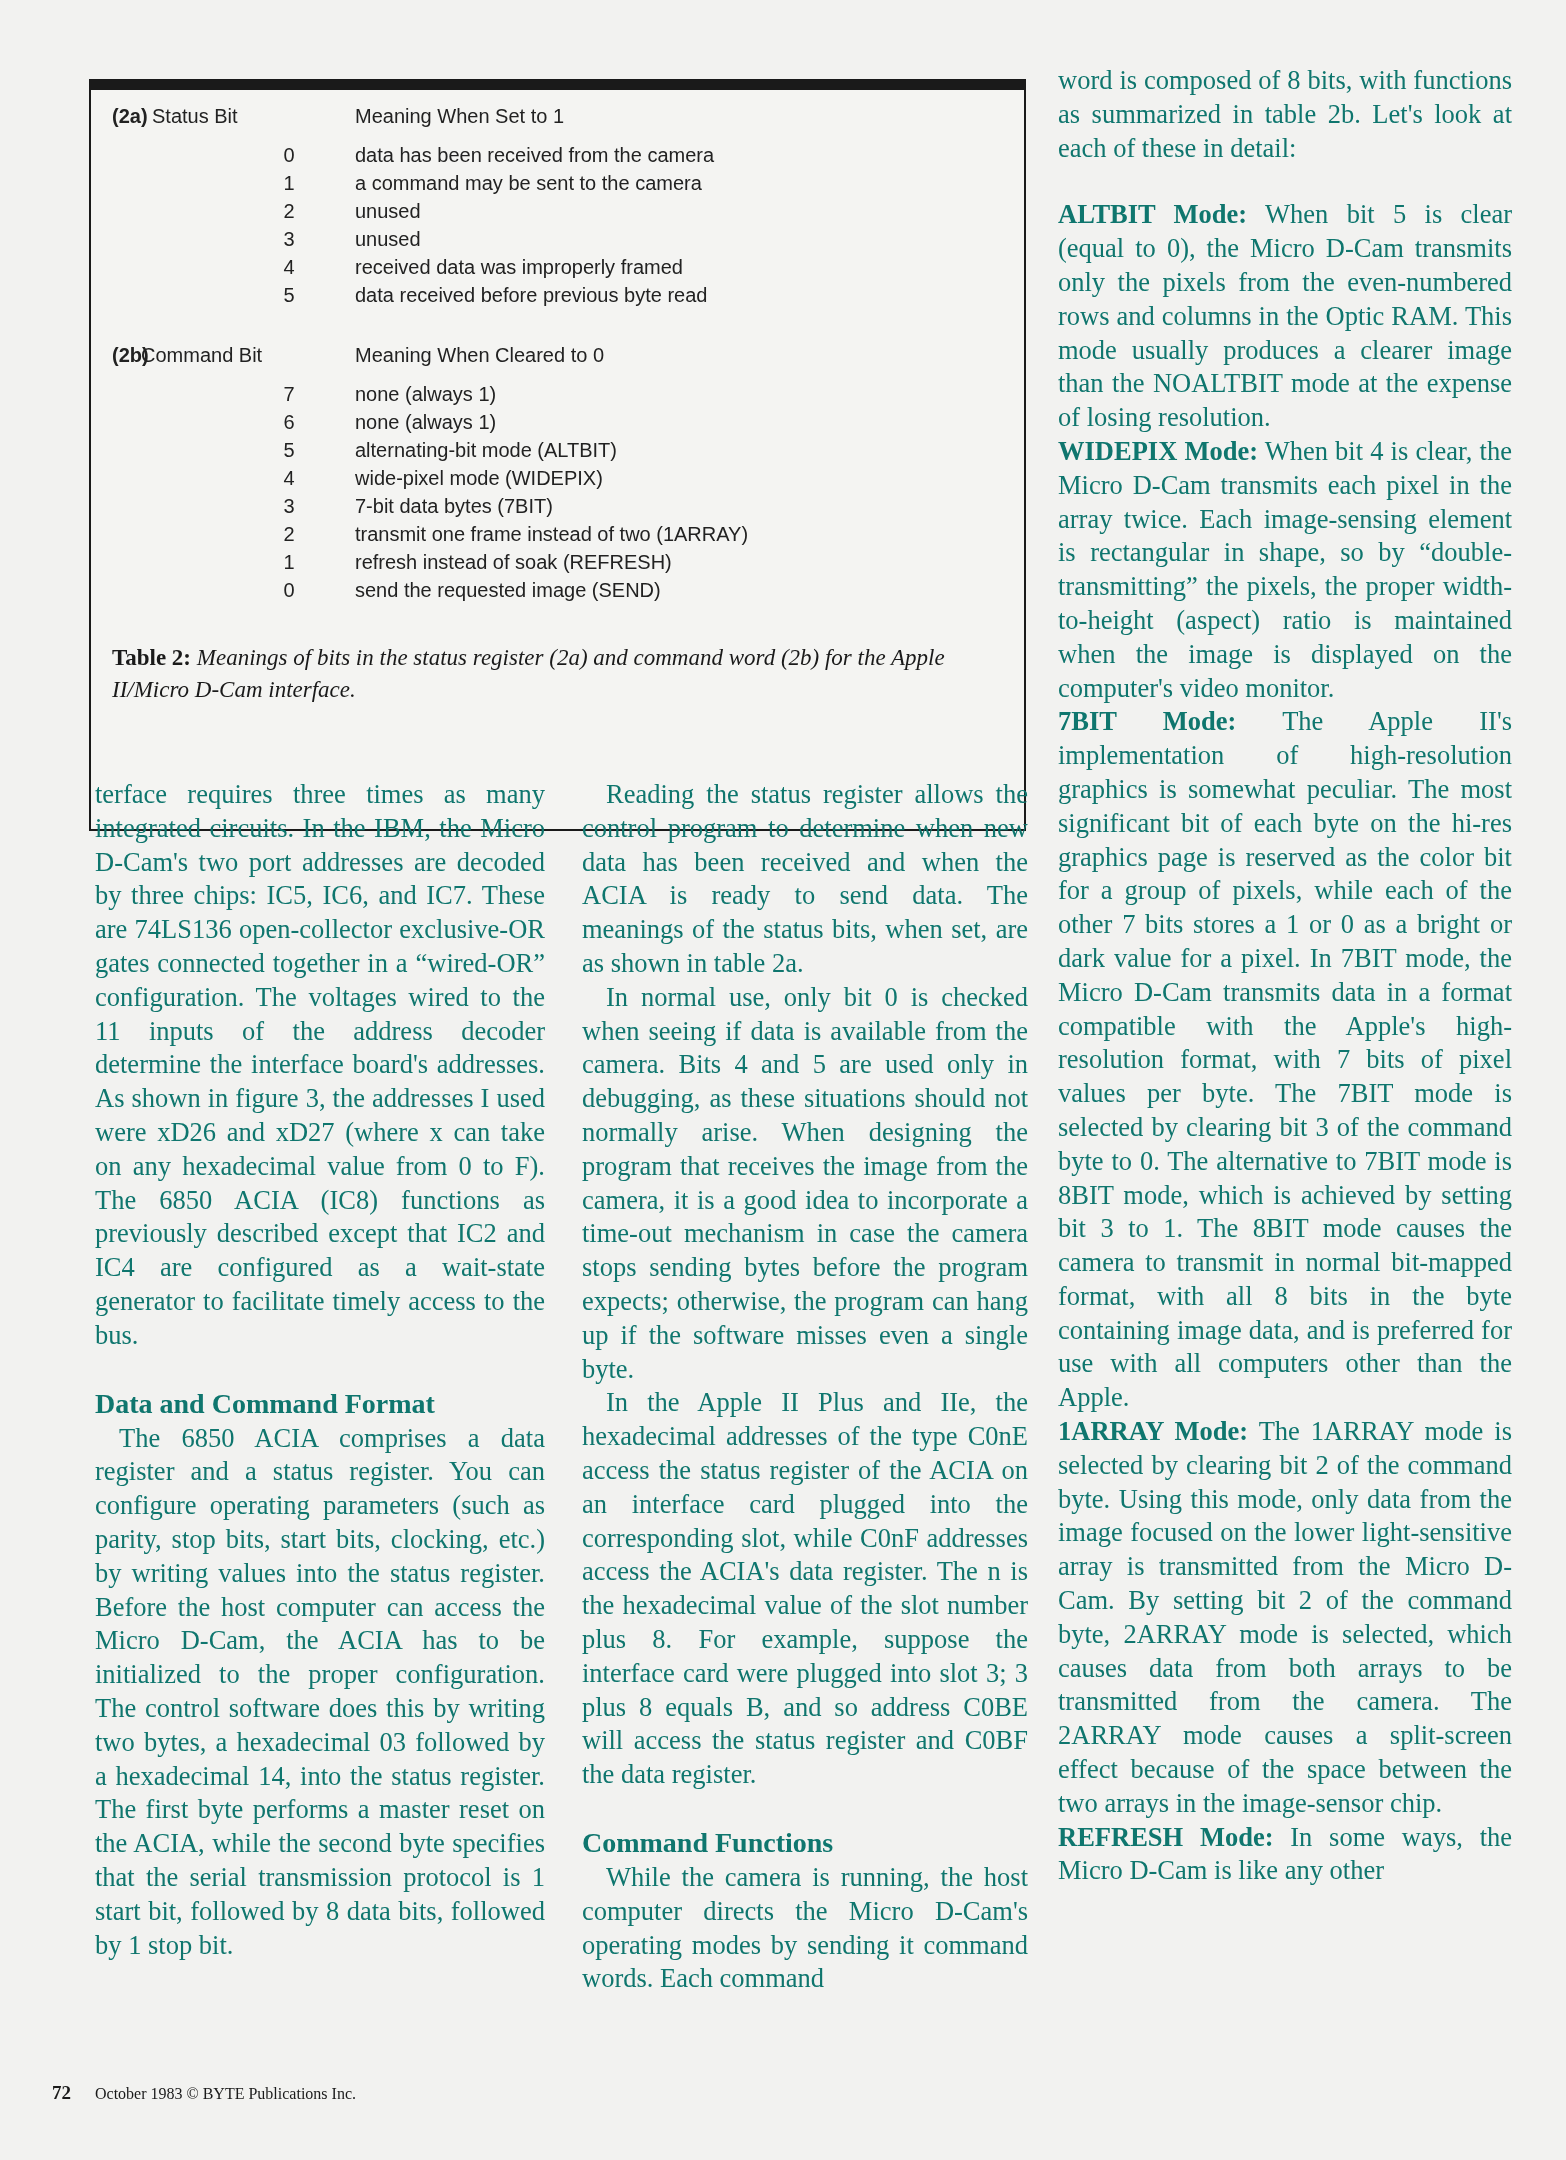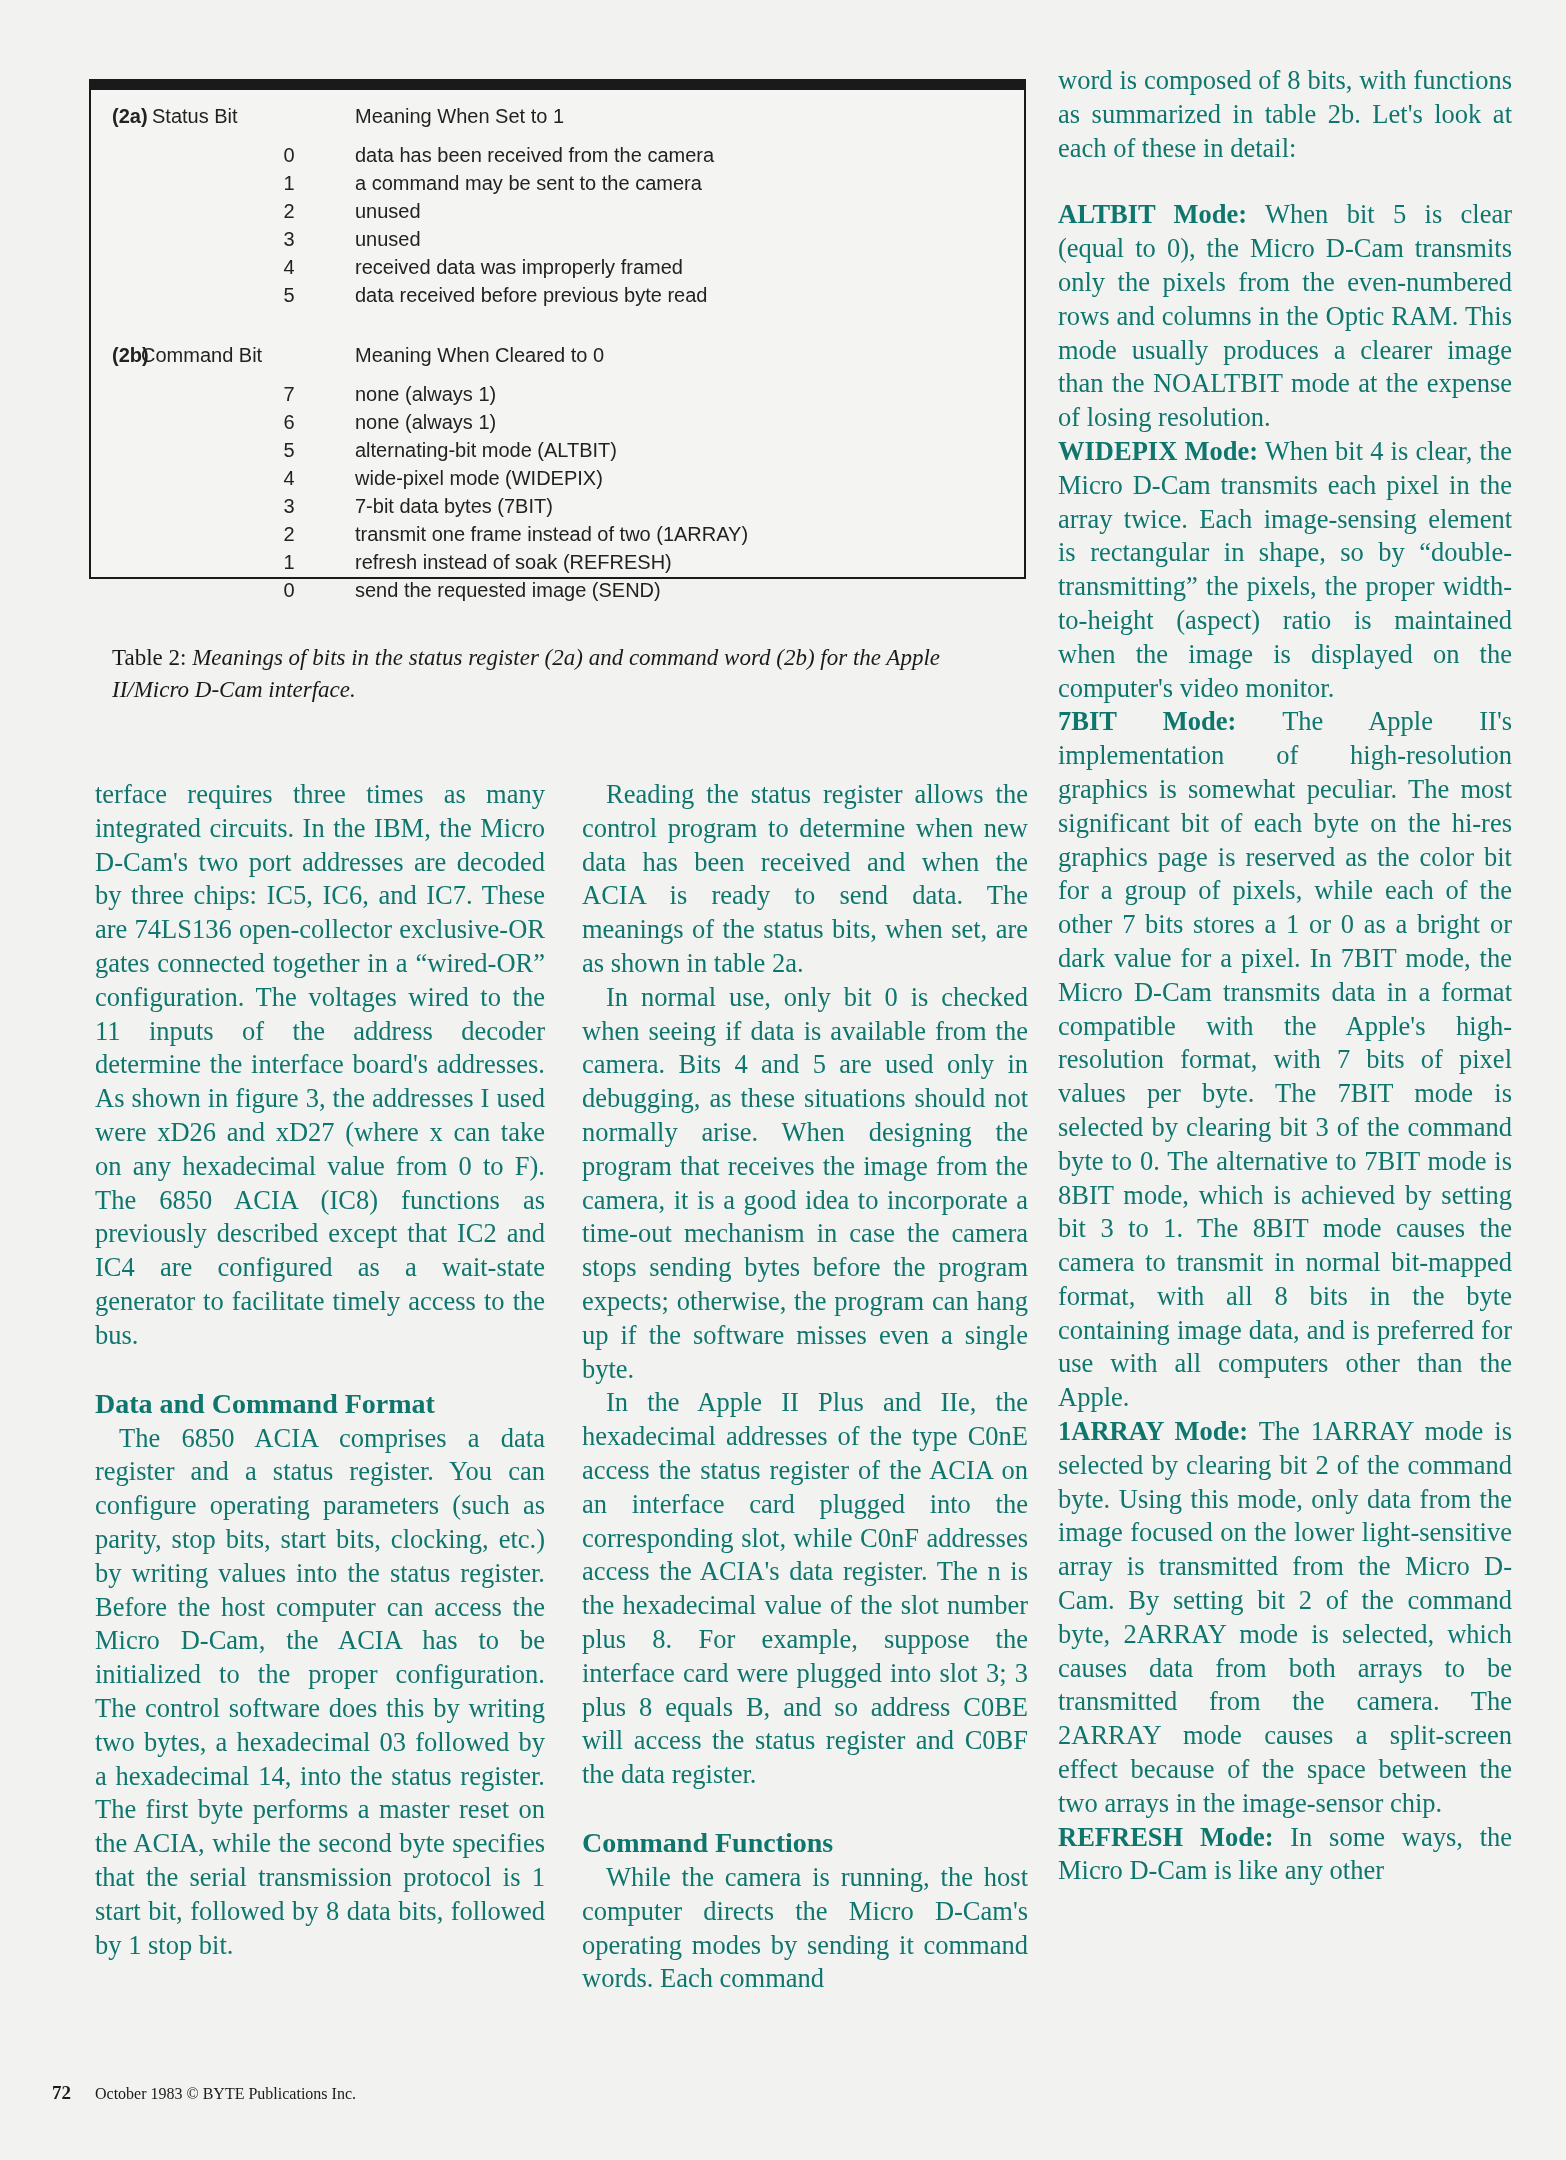--- a/index.html
+++ b/index.html
@@ -2,37 +2,37 @@
 <html><head>
 <meta charset="utf-8">
 <style>
   html, body { margin:0; padding:0; }
   body {
     width:1566px; height:2160px; position:relative; overflow:hidden;
     background:#f2f2f0; color:#1a1a1a;
     font-family:"Liberation Serif", "DejaVu Serif", serif;
   }
   .table-box {
-    position:absolute; left:89px; top:79px; width:937px; height:500px;
+    position:absolute; left:89px; top:79px; width:937px; height:752px;
     border:2px solid #1a1a1a; border-top:11px solid #1a1a1a; box-sizing:border-box;
     background:#f4f4f2;
   }
   .tbl { position:absolute; font-family:"Liberation Sans", "DejaVu Sans", sans-serif; font-size:20px; color:#222; }
   .tbl-head { position:absolute; left:0; width:100%; height:28px; }
   .tbl-head .tag { position:absolute; left:21px; font-weight:bold; }
   .tbl-head .colname { position:absolute; }
   .tbl-head .meaning { position:absolute; left:264px; }
   .tbl-row { position:absolute; left:0; width:100%; height:28px; }
   .tbl-row .bit { position:absolute; left:178px; width:40px; text-align:center; }
   .tbl-row .desc { position:absolute; left:264px; }
   .caption {
     position:absolute; left:21px; top:552px; width:890px;
     font-size:23px; line-height:32px; color:#1a1a1a;
   }
-  .caption b { font-weight:normal; }
+  .caption b { font-weight:bold; }
   .caption i { }
   .col {
     position:absolute; font-size:26.5px; line-height:33.8px;
     text-align:justify; color:#0f766e;
   }
   .col p { margin:0; }
   .col .indent { text-indent:24px; }
   .col h3 { margin:0; font-size:28px; font-weight:bold; line-height:36px; }
   .col .gap { height:33px; }
   .col b { font-weight:bold;margin-top:33px; }

